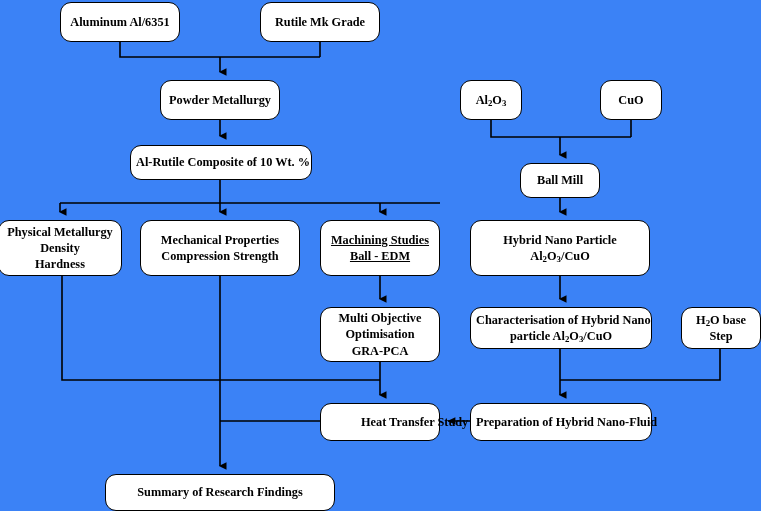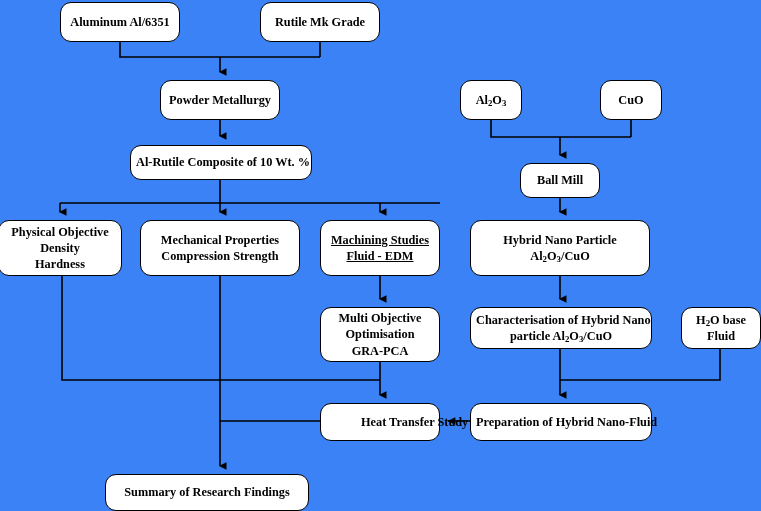--- a/index.html
+++ b/index.html
@@ -128,37 +128,37 @@
   </div>
 
   <div class="node" style="left:130px; top:145px; width:182px; height:35px;">
     <span class="lines">
       <span class="ln">Al-Rutile Composite of 10 Wt. %</span>
     </span>
   </div>
 
   <div class="node" style="left:-2px; top:220px; width:124px; height:56px;">
     <span class="lines">
-      <span class="ln">Physical Objective</span>
+      <span class="ln">Physical Metallurgy</span>
       <span class="ln">Density</span>
       <span class="ln">Hardness</span>
     </span>
   </div>
 
   <div class="node" style="left:140px; top:220px; width:160px; height:56px;">
     <span class="lines">
       <span class="ln">Mechanical Properties</span>
       <span class="ln">Compression Strength</span>
     </span>
   </div>
 
   <div class="node" style="left:320px; top:220px; width:120px; height:56px;text-decoration:underline;">
     <span class="lines">
       <span class="ln">Machining Studies</span>
-      <span class="ln">Fluid - EDM</span>
+      <span class="ln">Ball - EDM</span>
     </span>
   </div>
 
   <div class="node" style="left:320px; top:307px; width:120px; height:55px;">
     <span class="lines">
       <span class="ln">Multi Objective</span>
       <span class="ln">Optimisation</span>
       <span class="ln">GRA-PCA</span>
     </span>
   </div>
@@ -191,35 +191,35 @@
   <div class="node" style="left:470px; top:307px; width:182px; height:42px;">
     <span class="lines">
       <span class="ln">Characterisation of Hybrid Nano</span>
       <span class="ln">particle Al<sub>2</sub>O<sub>3</sub>/CuO</span>
     </span>
   </div>
 
   <div class="node" style="left:681px; top:307px; width:80px; height:42px;">
     <span class="lines">
       <span class="ln">H<sub>2</sub>O base</span>
-      <span class="ln">Fluid</span>
+      <span class="ln">Step</span>
     </span>
   </div>
 
   <div class="node" style="left:470px; top:403px; width:182px; height:38px;">
     <span class="lines">
       <span class="ln">Preparation of Hybrid Nano-Fluid</span>
     </span>
   </div>
 
   <div class="node" style="left:320px; top:403px; width:120px; height:38px;padding-left:40px;">
     <span class="lines">
       <span class="ln">Heat Transfer Study</span>
     </span>
   </div>
 
-  <div class="node" style="left:105px; top:474px; width:204px; height:37px;">
+  <div class="node" style="left:105px; top:474px; width:230px; height:37px;">
     <span class="lines">
       <span class="ln">Summary of Research Findings</span>
     </span>
   </div>
 
 </div>
 
 </body></html>

